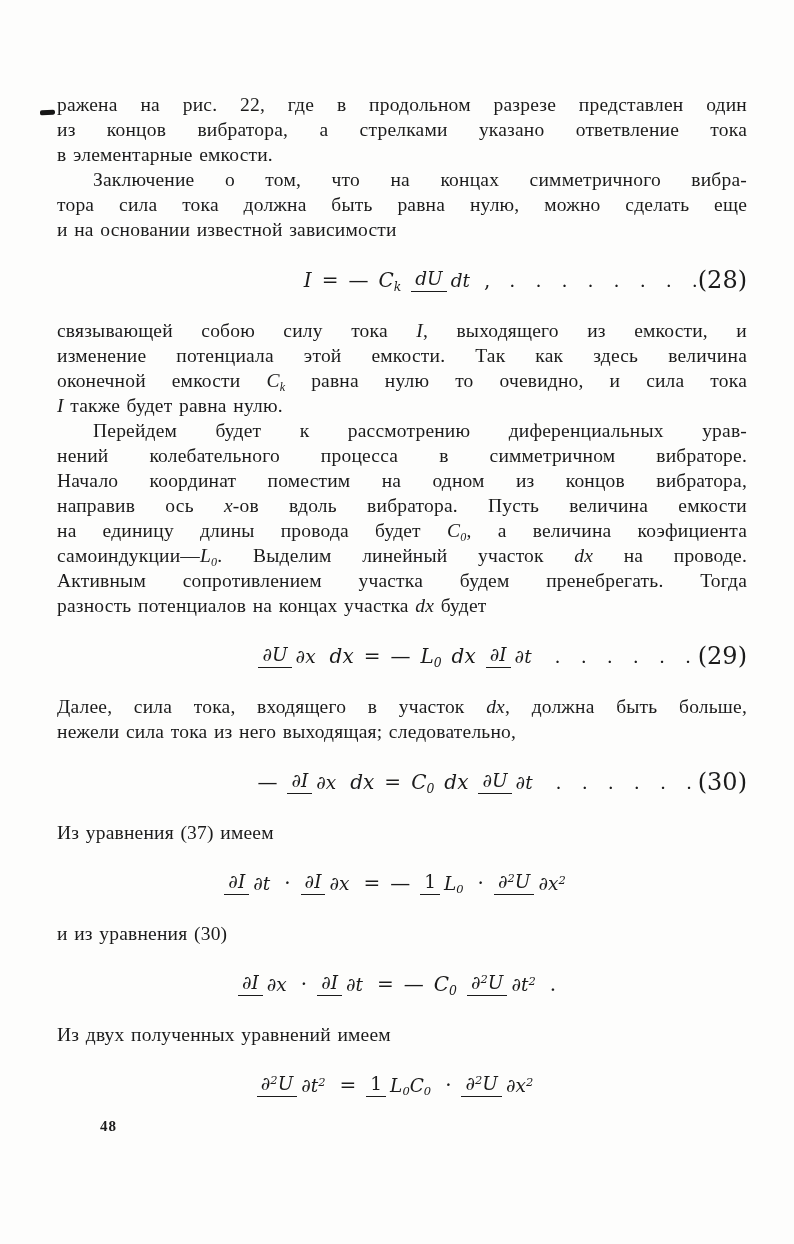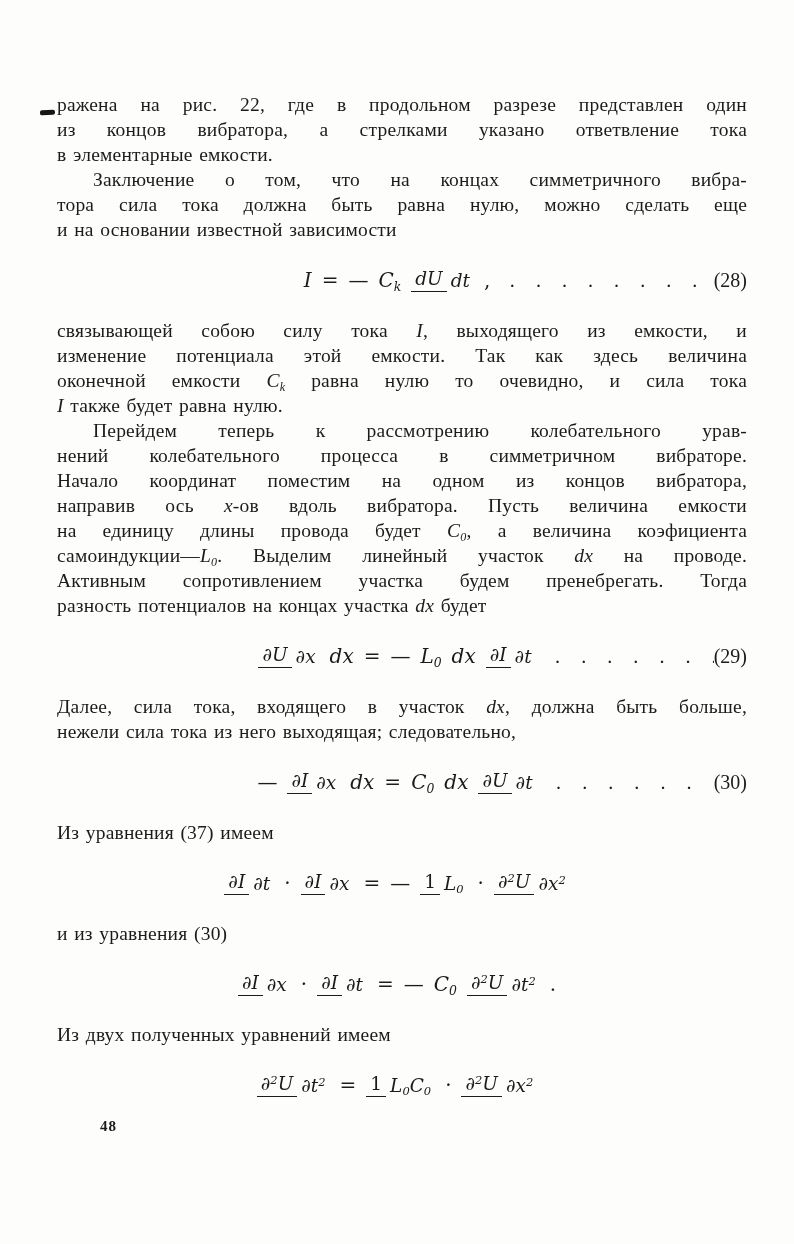--- a/index.html
+++ b/index.html
@@ -26,21 +26,21 @@
   .eq{
     display:flex;align-items:center;margin:9px 0;min-height:58px;
     font-family:"DejaVu Serif",serif;font-size:20px;
   }
   .eq .z1{flex:1;}
   .eq .z3{flex:1;display:flex;align-items:center;min-width:0;padding-left:10px;}
   .eq .dots{
     flex:1;overflow:hidden;white-space:nowrap;letter-spacing:7px;
     font-size:19px;padding-left:4px;
   }
-  .eq .lbl{white-space:nowrap;font-size:20px;font-family:Liberation Serif, serif;}
+  .eq .lbl{white-space:nowrap;font-size:24px;}
   .math{display:inline-flex;align-items:center;}
   .math .tok{margin:0 5px;}
   .frac{
     display:inline-flex;flex-direction:row;align-items:center;
     margin:0 5px;font-size:18.5px;line-height:1.05;text-align:center;
   }
   .frac .num{padding:1px 4px 3px;border-bottom:1.6px solid #1b1b1b;}
   .frac .den{padding:3px 4px 1px;}
 
   .pageno{
@@ -86,21 +86,21 @@
           <span class="lbl">(28)</span>
         </div>
       </div>
       <div class="para">
         <div class="line j"><span>связывающей собою силу тока </span><span class="it">I</span><span>, выходящего из емкости, и</span></div>
         <div class="line j"><span>изменение потенциала этой емкости. Так как здесь величина</span></div>
         <div class="line j"><span>оконечной емкости </span><span class="it">C<sub>k</sub></span><span> равна нулю то очевидно, и сила тока</span></div>
         <div class="line"><span class="it">I</span><span> также будет равна нулю.</span></div>
       </div>
       <div class="para">
-        <div class="line j ind"><span>Перейдем теперь к рассмотрению колебательного урав-</span></div>
+        <div class="line j ind"><span>Перейдем будет к рассмотрению диференциальных урав-</span></div>
         <div class="line j"><span>нений колебательного процесса в симметричном вибраторе.</span></div>
         <div class="line j"><span>Начало координат поместим на одном из концов вибратора,</span></div>
         <div class="line j"><span>направив ось </span><span class="it">x</span><span>-ов вдоль вибратора. Пусть величина емкости</span></div>
         <div class="line j"><span>на единицу длины провода будет </span><span class="it">C<sub>0</sub></span><span>, а величина коэфициента</span></div>
         <div class="line j"><span>самоиндукции—</span><span class="it">L<sub>0</sub></span><span>. Выделим линейный участок </span><span class="it">dx</span><span> на проводе.</span></div>
         <div class="line j"><span>Активным сопротивлением участка будем пренебрегать. Тогда</span></div>
         <div class="line"><span>разность потенциалов на концах участка </span><span class="it">dx</span><span> будет</span></div>
       </div>
       <div class="eq">
         <div class="z1"></div>

